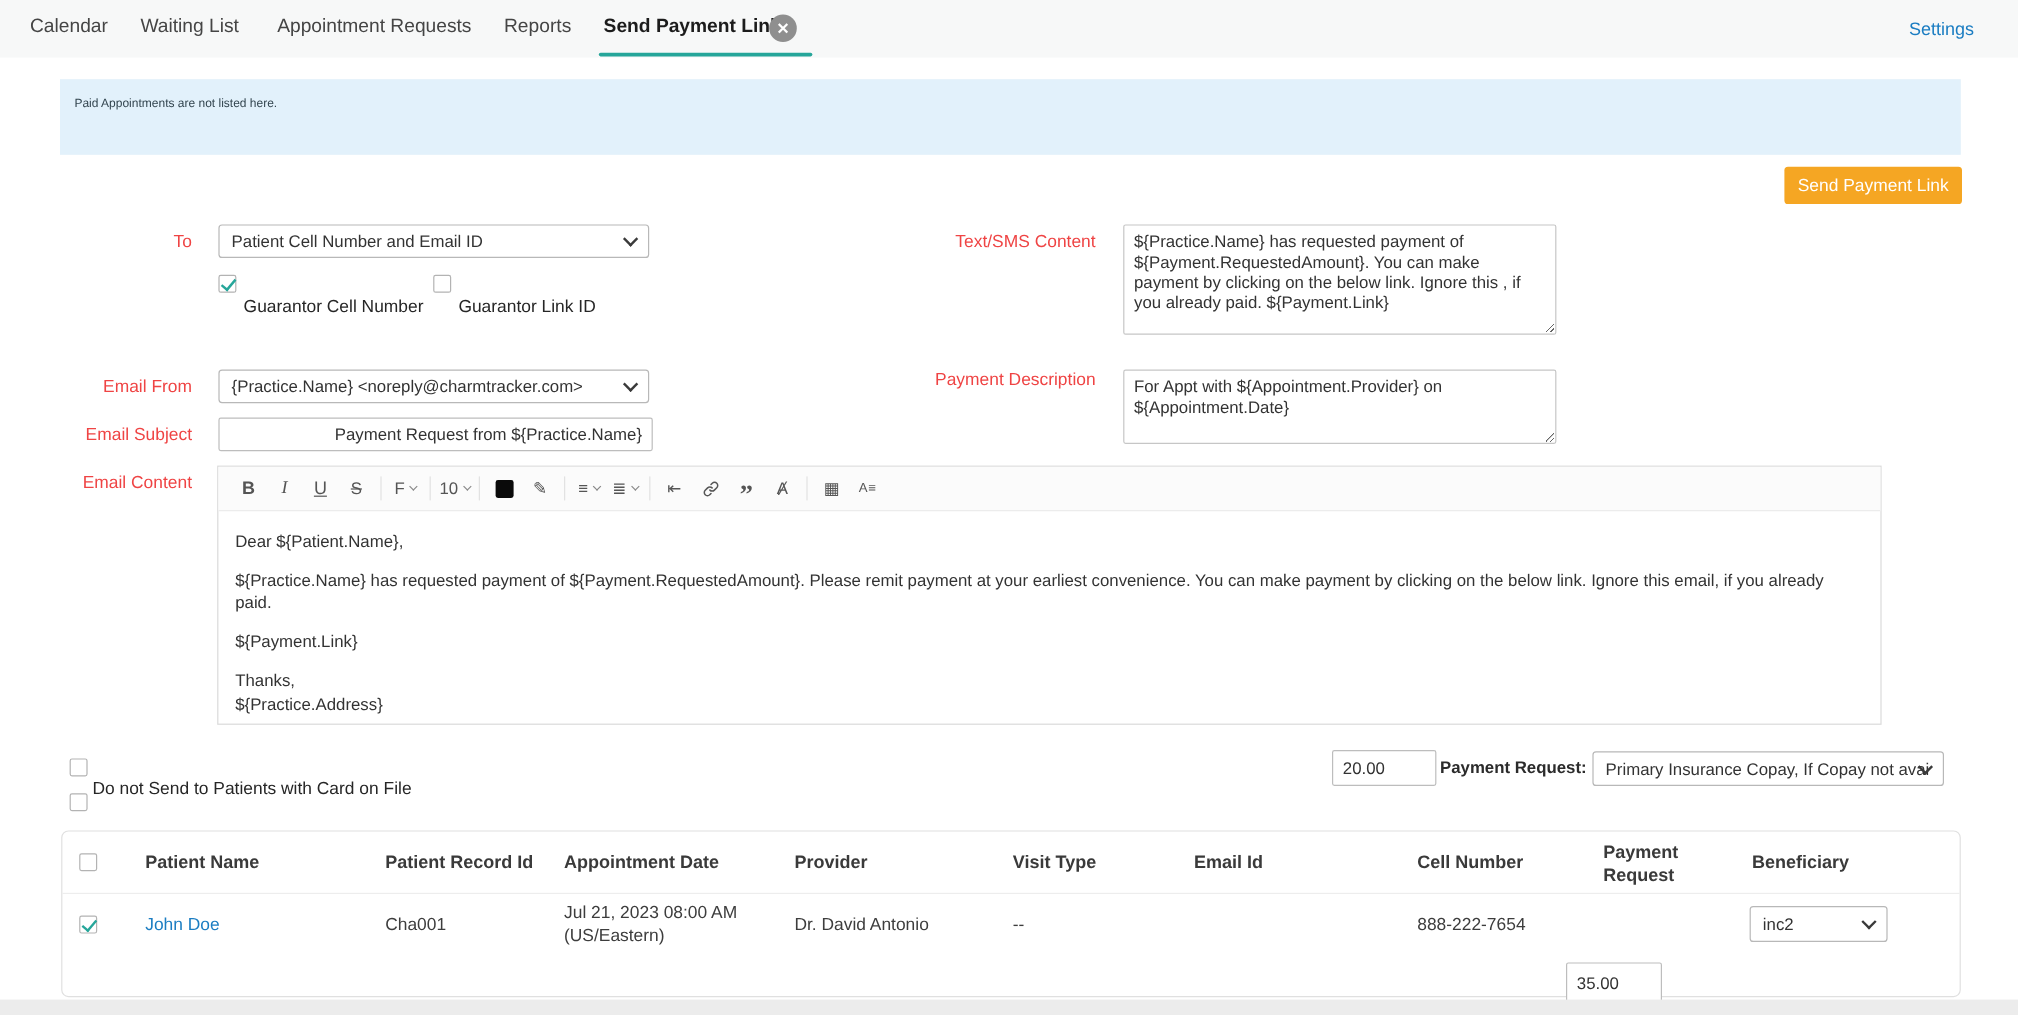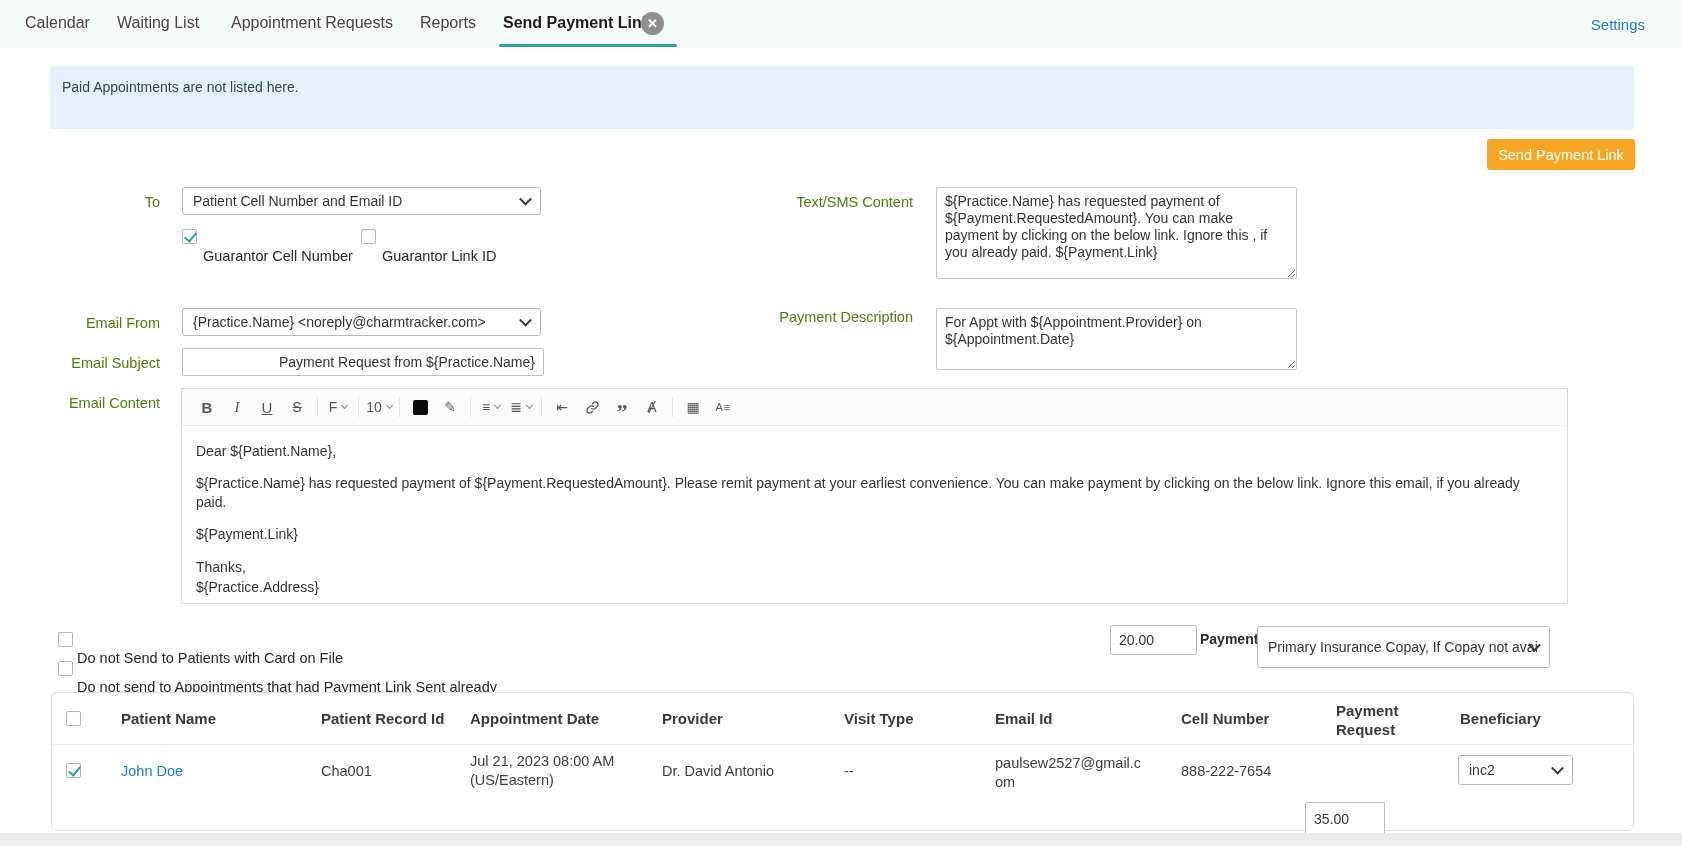--- a/index.html
+++ b/index.html
@@ -11,29 +11,29 @@
   .tabbar { position:absolute; left:0; top:0; width:1682px; height:48px; background:#f7f8f8; }
   .tab { position:absolute; top:14px; font-size:16px; color:#454545; cursor:pointer; white-space:nowrap; }
   .tab.active { font-weight:700; color:#1c1c1c; }
   .tab-underline { position:absolute; left:499px; top:44px; width:178px; height:3px; background:var(--accent,#26a69a); border-radius:2px; }
   .tab-close { position:absolute; left:641px; top:12px; width:23px; height:23px; border-radius:50%;
     background:#8f8f8f; color:#fff; font-size:13px; font-weight:700; display:flex; align-items:center; justify-content:center; cursor:pointer; }
   .settings-link { position:absolute; right:37px; top:16px; font-size:15px; color:var(--link,#1b7dc2); cursor:pointer; }
 
   
   .banner { position:absolute; left:50px; top:66px; width:1584px; height:63px; background:var(--banner-bg,#e2f1fb);
-    padding:10px 12px; font-size:14px; color:var(--banner-text,#33454f); line-height:22px; }
+    padding:10px 12px; font-size:10px; color:var(--banner-text,#33454f); line-height:22px; }
   .banner a { color:var(--link,#1b7dc2); text-decoration:underline; cursor:pointer; }
 
   
   .send-btn { position:absolute; left:1487px; top:139px; width:148px; height:31px; background:var(--orange,#f5a623);
     color:#fff; border:none; border-radius:3px; font-size:14.5px; font-family:"Liberation Sans",sans-serif; cursor:pointer; }
 
   
-  .flabel { position:absolute; font-size:14.5px; color:#4d7c0f; text-align:right; width:160px;padding-left:16px; }
+  .flabel { position:absolute; font-size:14.5px; color:#ef4444; text-align:right; width:160px;padding-left:16px; }
   .flabel.right-col { width:160px; left:753px; }
   .select { position:absolute; background:#fff; border:1px solid #b8b8b8; border-radius:3px; display:flex;
     align-items:center; padding:0 26px 0 10px; font-size:14px; color:#333; cursor:pointer; white-space:nowrap; overflow:hidden; }
   .select::after { content:""; position:absolute; right:10px; top:50%; width:7px; height:7px;
     border-right:2px solid #3a3a3a; border-bottom:2px solid #3a3a3a; transform:translateY(-70%) rotate(45deg); }
   .tbox { position:absolute; border:1px solid #c6c6c6; border-radius:2px; font-family:"Liberation Sans",sans-serif;
     font-size:14px; color:#333; padding:5px 8px; resize:both; line-height:17px; background:#fff; }
   .input { position:absolute; border:1px solid #bdbdbd; border-radius:2px; font-family:"Liberation Sans",sans-serif;
     font-size:14px; color:#333; padding:0 8px; background:#fff; }
 
@@ -170,25 +170,24 @@
       <div class="para">${Practice.Name} has requested payment of ${Payment.RequestedAmount}. Please remit payment at your earliest convenience. You can make payment by clicking on the below link. Ignore this email, if you already paid.</div>
       <div class="para">${Payment.Link}</div>
       <div class="para tight">Thanks,</div>
       <div class="para tight">${Practice.Address}</div>
     </div>
   </div>
 
   <span class="cb" style="left:58px;top:632px"></span>
   <span class="cblabel" style="left:77px;top:630px">Do not Send to Patients with Card on File</span>
   <span class="cb" style="left:58px;top:661px"></span>
-  <span class="cblabel" style="left:77px;top:659px">Do not send to Appointments that had Payment Link Sent already</span>
 
   <input class="input" style="left: 1110px; top: 625px; width: 87px; height: 30px;" value="20.00">
   <span class="pr-label">Payment Request:</span>
-  <div class="select" style="left:1257px;top:626px;width:293px;height:42px">
+  <div class="select" style="left:1327px;top:626px;width:293px;height:29px">
       <span>Primary Insurance Copay, If Copay not avai</span>
     </div>
 
   <div class="table-card">
     <span class="cb" style="left:14px;top:18px"></span>
     <span class="th" style="left:69px">Patient Name</span>
     <span class="th" style="left:269px">Patient Record Id</span>
     <span class="th" style="left:418px">Appointment Date</span>
     <span class="th" style="left:610px">Provider</span>
     <span class="th" style="left:792px">Visit Type</span>
@@ -197,21 +196,20 @@
     <span class="th" style="left:1284px;top:8px;width:80px;white-space:normal;line-height:19px">Payment Request</span>
     <span class="th" style="left:1408px">Beneficiary</span>
     <div class="thead-line"></div>
 
     <span class="cb checked" style="left:14px;top:70px"></span>
     <span class="td link-cell" style="left:69px;top:70px">John Doe</span>
     <span class="td" style="left:269px;top:70px">Cha001</span>
     <span class="td" style="left:418px;top:59px;width:162px;white-space:normal;line-height:19px">Jul 21, 2023 08:00 AM (US/Eastern)</span>
     <span class="td" style="left:610px;top:70px">Dr. David Antonio</span>
     <span class="td" style="left:792px;top:70px">--</span>
-    <span class="td" style="left:943px;top:61px;width:152px;white-space:normal;word-break:break-all;line-height:19px">paulsew2527@gmail.com</span>
     <span class="td" style="left:1129px;top:70px">888-222-7654</span>
     <input class="input" style="left: 1253px; top: 63px; width: 80px; height: 34px; margin-top: 46px;" value="35.00">
     <div class="select" style="left:1406px;top:62px;width:115px;height:30px">
         <span>inc2</span>
       </div>
   </div>
 
   <div class="bottom-strip"></div>
 </div>
 

